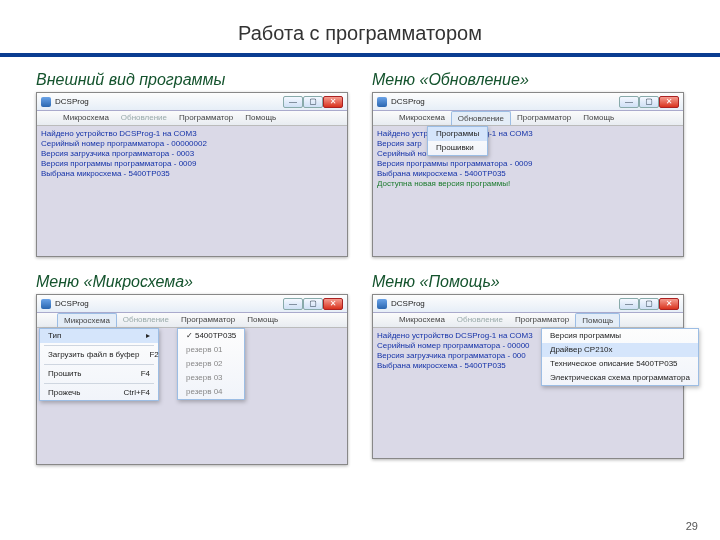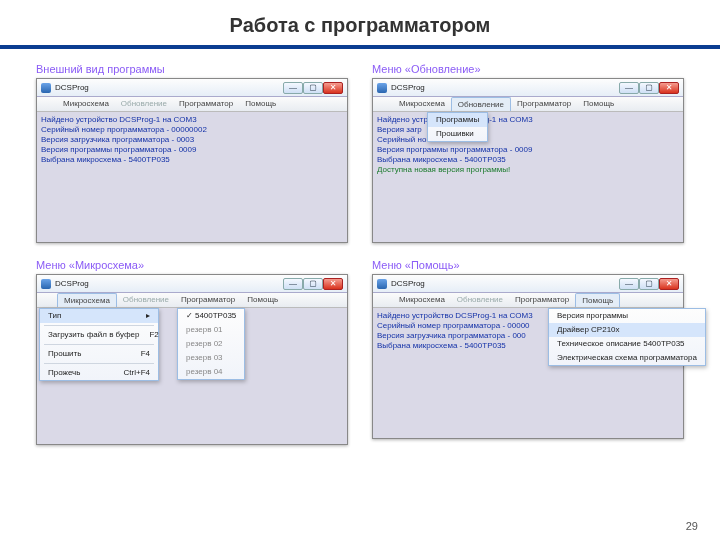--- a/index.html
+++ b/index.html
@@ -6,40 +6,41 @@
   body {
     width: 720px; height: 540px;
     font-family: Arial, sans-serif;
     background: #fff;
     position: relative;
     overflow: hidden;
   }
   .slide-title {
     text-align: center;
     font-size: 20px;
-    font-weight: 700;
+    font-weight: 400;
     color: #333;
-    padding: 14px 0 8px;
+    padding: 22px 0 8px;
   }
   .hr {
     height: 4px;
     background: #0a3d91;
     margin: 0 0 14px;
   }
   .grid {
     display: grid;
     grid-template-columns: 1fr 1fr;
     column-gap: 24px;
     row-gap: 16px;
     padding: 0 36px;
   }
   .cell {}
   .caption {
-    font-size: 11px;
-    color: #8b5cf6;
+    font-style: italic;
+    font-size: 16px;
+    color: #14532d;
     margin: 0 0 3px 0;
   }
   .app {
     border: 1px solid #888;
     background: #fff;
     box-shadow: 0 1px 3px rgba(0,0,0,.3);
     font-size: 8px;
     line-height: 1.25;
     font-family: "Segoe UI", Tahoma, sans-serif;
     position: relative;
@@ -263,21 +264,21 @@
         <div class="mitem disabled">Обновление</div>
         <div class="mitem">Программатор</div>
         <div class="mitem open">Помощь</div>
       </div>
       <div class="client">
         <div>Найдено устройство DCSProg-1 на COM3</div>
         <div>Серийный номер программатора - 00000</div>
         <div>Версия загрузчика программатора - 000</div>
         <div>Выбрана микросхема - 5400ТР035</div>
       </div>
-      <div class="dropdown" style="left:175px; top:33px;text-align:right;">
+      <div class="dropdown" style="left:168px; top:33px;text-align:right;">
         <div class="ditem">Версия программы</div>
         <div class="ditem hover">Драйвер CP210x</div>
         <div class="ditem">Техническое описание 5400ТР035</div>
         <div class="ditem">Электрическая схема программатора</div>
       </div>
     </div>
   </div>
 
 </div>
 

